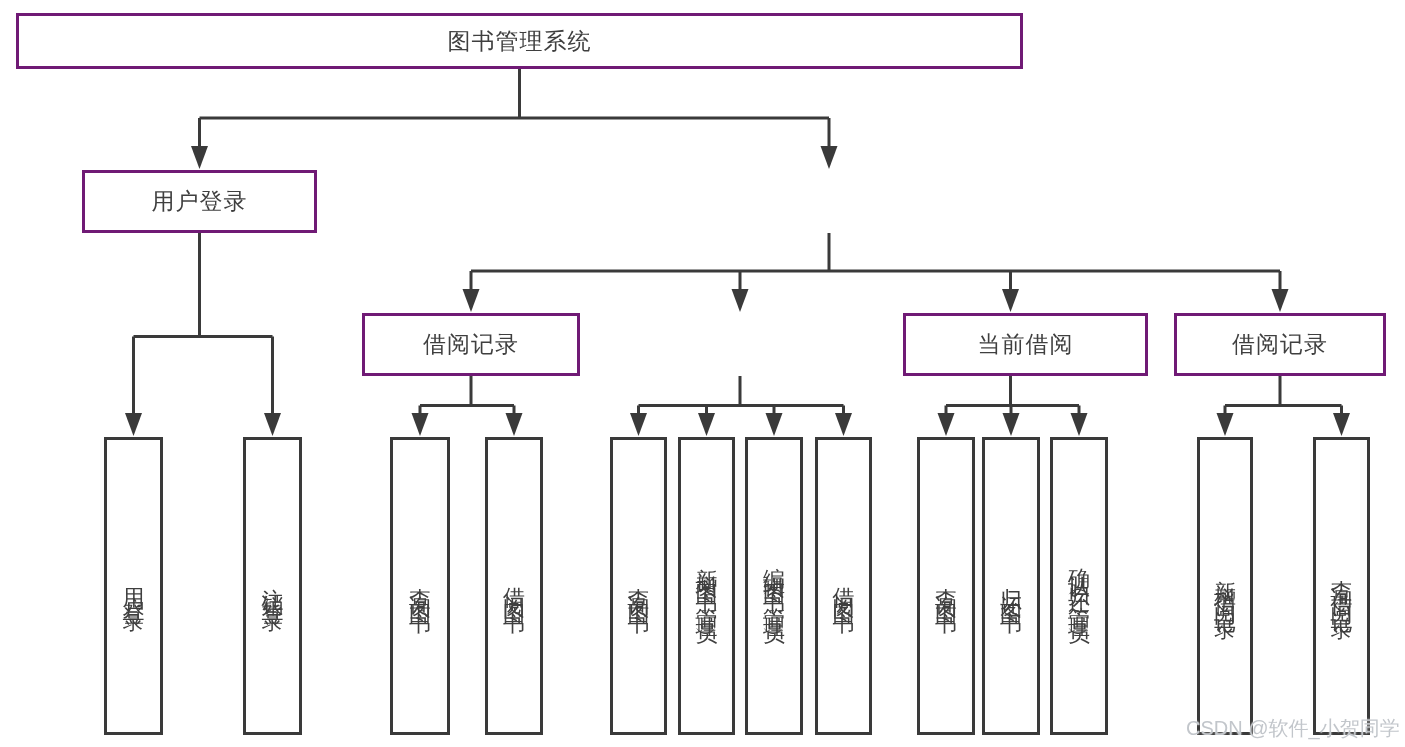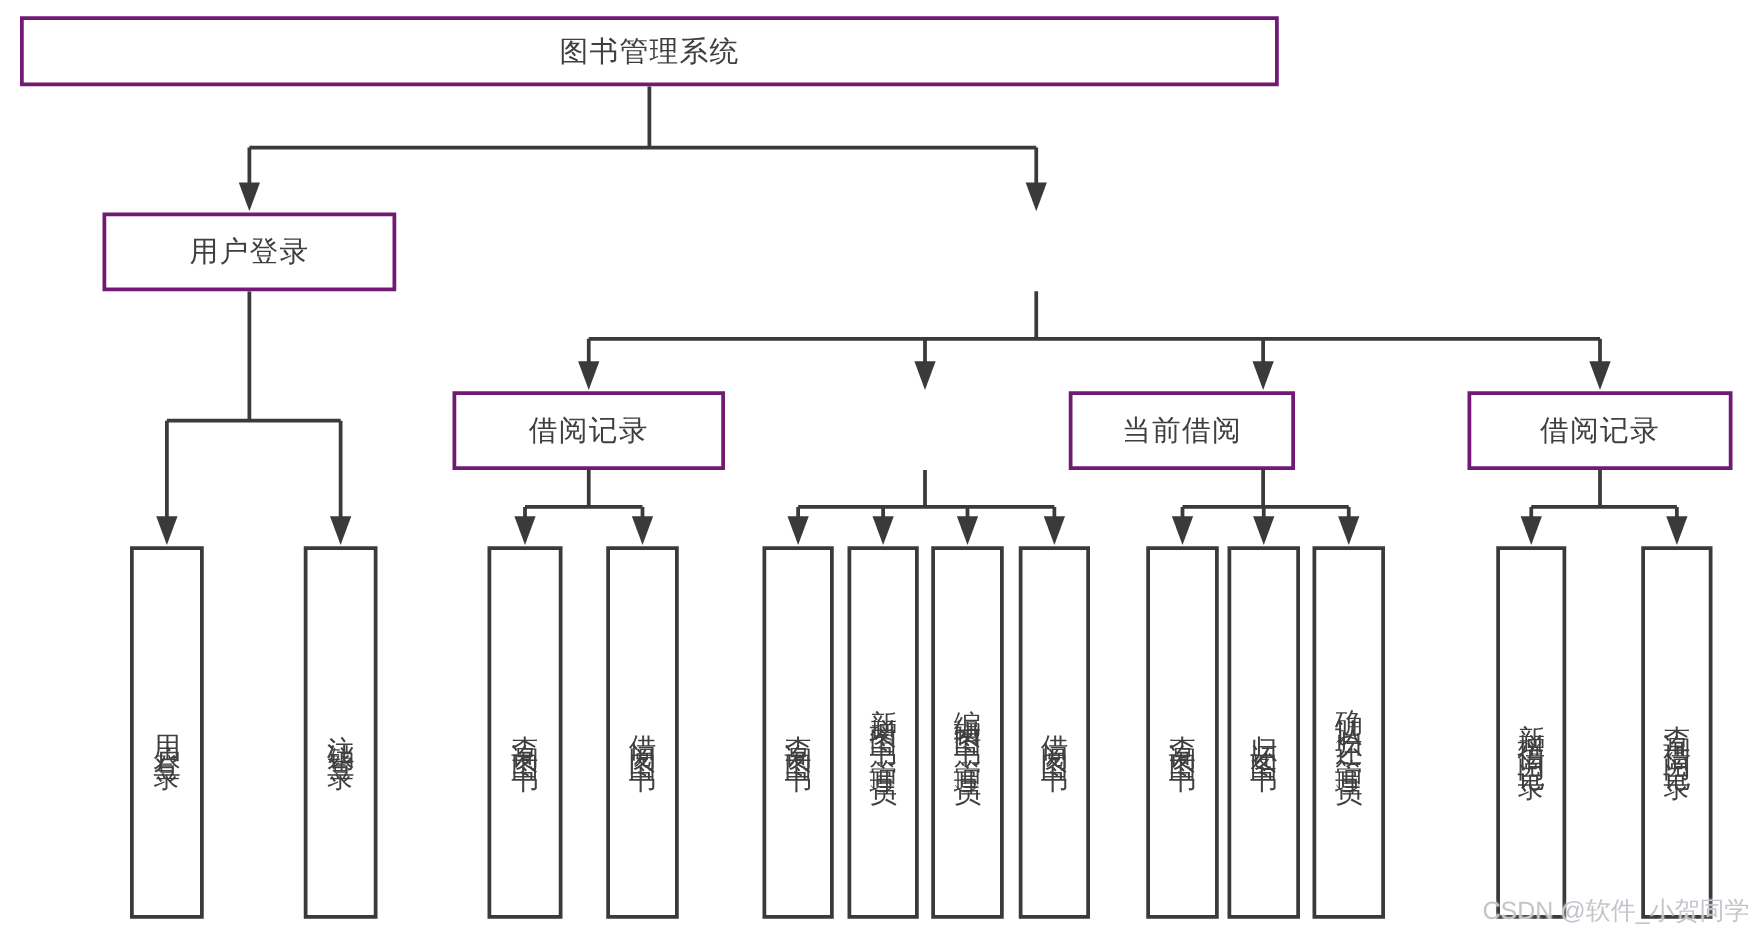--- a/index.html
+++ b/index.html
@@ -103,21 +103,21 @@
     <span class="hlbl">图书管理系统</span>
   </div>
 
   <div class="hbox" style="left:82px;top:170px;width:235px;height:63px">
     <span class="hlbl">用户登录</span>
   </div>
 
   <div class="hbox" style="left:362px;top:313px;width:218px;height:63px">
     <span class="hlbl">借阅记录</span>
   </div>
-  <div class="hbox" style="left:855px;top:313px;width:181px;height:63px">
+  <div class="hbox" style="left:903px;top:313px;width:245px;height:63px">
     <span class="hlbl">当前借阅</span>
   </div>
   <div class="hbox" style="left:1174px;top:313px;width:212px;height:63px">
     <span class="hlbl">借阅记录</span>
   </div>
 
   <div class="vbox" style="left:104px;top:437px;width:59px;height:298px">
     <span class="vlbl">用户登录</span>
   </div>
   <div class="vbox" style="left:243px;top:437px;width:59px;height:298px">

